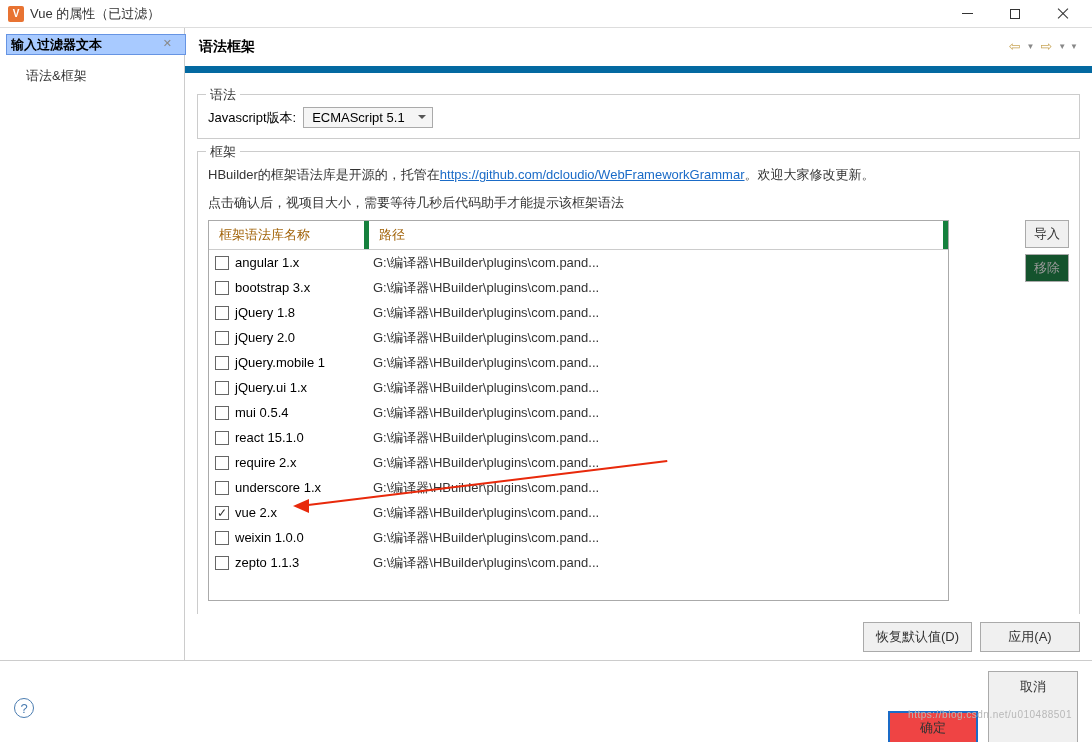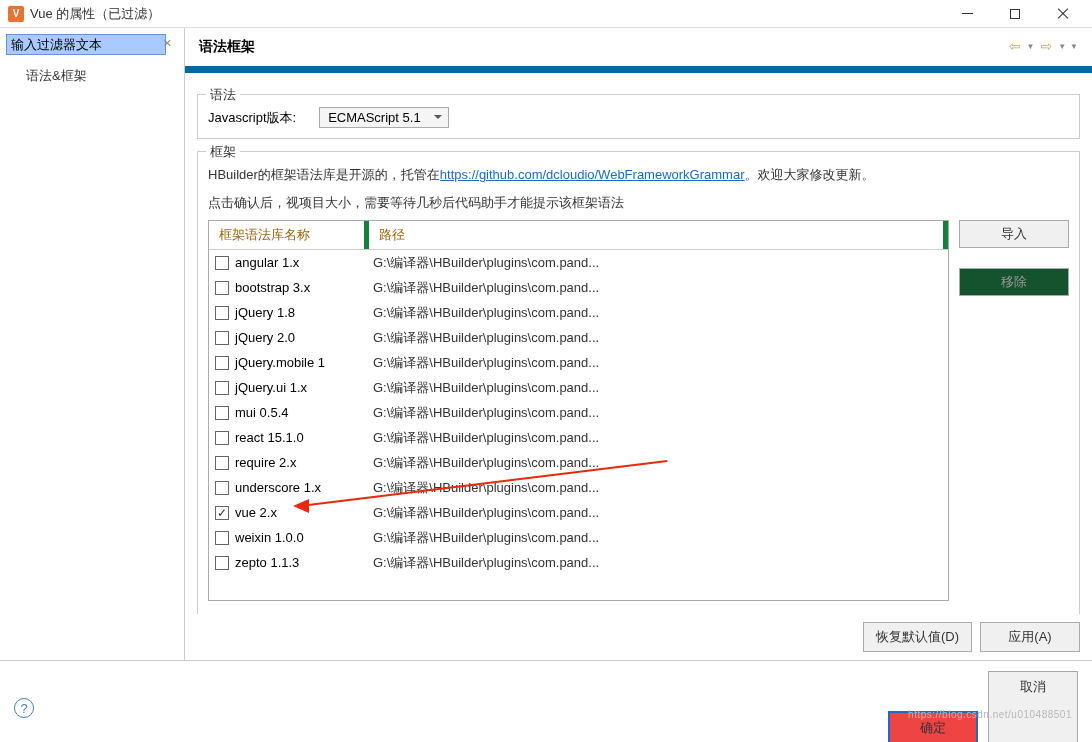--- a/index.html
+++ b/index.html
@@ -12,56 +12,56 @@
     .win-ctrl { width: 30px; height: 20px; display: flex; align-items: center; justify-content: center; cursor: pointer; }
     .win-min { border-bottom: 1px solid #333; width: 11px; height: 1px; }
     .win-max { border: 1px solid #333; width: 10px; height: 10px; }
     .win-close { position: relative; width: 12px; height: 12px; }
     .win-close::before, .win-close::after { content: ''; position: absolute; width: 14px; height: 1px; background: #333; top: 5px; left: -1px; }
     .win-close::before { transform: rotate(45deg); }
     .win-close::after { transform: rotate(-45deg); }
     
     .main-layout { display: flex; height: 632px; }
     .sidebar { width: 185px; border-right: 1px solid #ccc; padding: 6px; }
-    .filter-input { width: 160px; border: 1px solid #6694e3; background: #a8caff; padding: 2px 10px 2px 4px; color: #000; position: relative; margin-bottom: 6px; }
+    .filter-input { width: 180px; border: 1px solid #6694e3; background: #a8caff; padding: 2px 10px 2px 4px; color: #000; position: relative; margin-bottom: 6px; font-weight: bold; }
     .filter-wrap { position: relative; }
     .filter-clear { position: absolute; right: 6px; top: 3px; color: #888; cursor: pointer; font-size: 11px; }
     .tree-item { padding: 4px 10px 4px 20px; color: #333; cursor: pointer; margin-top: 2px; }
     
     .content { flex: 1; display: flex; flex-direction: column; }
     .content-header { padding: 10px 14px; border-bottom: 7px solid #0369a1; display: flex; align-items: flex-start; }
     .content-title { font-weight: bold; font-size: 14px; flex: 1; }
     .nav-arrows { display: flex; gap: 4px; align-items: center; }
     .nav-arrow { color: #c9a659; font-size: 14px; padding: 0 2px; cursor: pointer; }
     .nav-drop { font-size: 8px; color: #888; }
     
     .content-body { padding: 10px 12px; flex: 1; overflow: auto; margin-top: 11px; }
     .fieldset { border: 1px solid #ccc; padding: 12px 10px 10px; margin-bottom: 12px; position: relative; }
     .fieldset-legend { position: absolute; top: -9px; left: 8px; background: #fff; padding: 0 4px; color: #333; }
-    .form-row { display: flex; align-items: center; gap: 23px; }
+    .form-row { display: flex; align-items: center; gap: 7px; }
     .combo { border: 1px solid #aaa; background: #f5f5f5; padding: 2px 22px 2px 8px; position: relative; min-width: 130px; }
     .combo::after { content: ''; position: absolute; right: 6px; top: 7px; border: 4px solid transparent; border-top-color: #555; }
     
     .desc-text { color: #333; margin-bottom: 6px; line-height: 22px; }
     .link { color: #1a6bc7; text-decoration: underline; }
     
     .frame-layout { display: flex; gap: 10px; }
     .table-wrap { flex: 1; border: 1px solid #aaa; }
     .table-header { display: flex; background: #fff; border-bottom: 1px solid #ccc; }
     .th { padding: 5px 10px; border-right: 5px solid #15803d; color: #a16207; }
     .th-name { width: 160px; }
     .th-path { flex: 1; }
     .table-body { max-height: 350px; overflow: auto; }
     .tr { display: flex; border-bottom: 0px solid #eee; align-items: center; height: 25px; }
     .td-name { width: 160px; display: flex; align-items: center; padding-left: 6px; gap: 6px; }
     .td-path { flex: 1; padding: 0 4px; color: #333; white-space: nowrap; overflow: hidden; text-overflow: ellipsis; }
     .checkbox { width: 14px; height: 14px; border: 1px solid #666; display: inline-flex; align-items: center; justify-content: center; cursor: pointer; flex-shrink: 0; }
     .checkbox.checked::after { content: '✓'; font-size: 12px; color: #333; line-height: 1; }
     
-    .side-buttons { width: 110px; display: flex; flex-direction: column; gap: 20px; }
+    .side-buttons { width: 110px; display: flex; flex-direction: column; gap: 6px; align-items: flex-end; }
     .btn { border: 1px solid #aaa; background: #f0f0f0; padding: 4px 8px; text-align: center; cursor: pointer; color: #333; }
     .btn.disabled { color: #999; background: #14532d; }
     
     .bottom-buttons { padding: 8px 12px; display: flex; justify-content: flex-end; gap: 8px; border-top: 0px solid #ddd; }
     .bottom-buttons .btn { min-width: 100px; padding: 5px 12px; }
     
     .footer { border-top: 1px solid #ccc; padding: 10px 14px; display: flex; align-items: center; }
     .help-icon { width: 20px; height: 20px; border: 1.5px solid #4a7cb0; border-radius: 50%; color: #4a7cb0; display: flex; align-items: center; justify-content: center; font-size: 13px; cursor: pointer; }
     .footer-btns { margin-left: auto; display: flex; gap: 10px; }
     .footer-btns .btn { min-width: 90px; padding: 6px 14px; }

